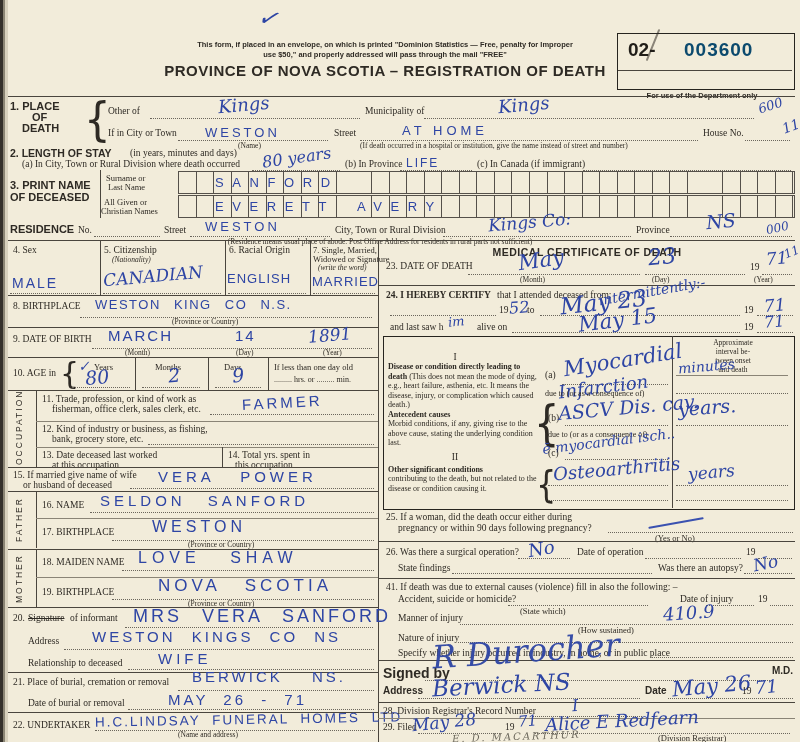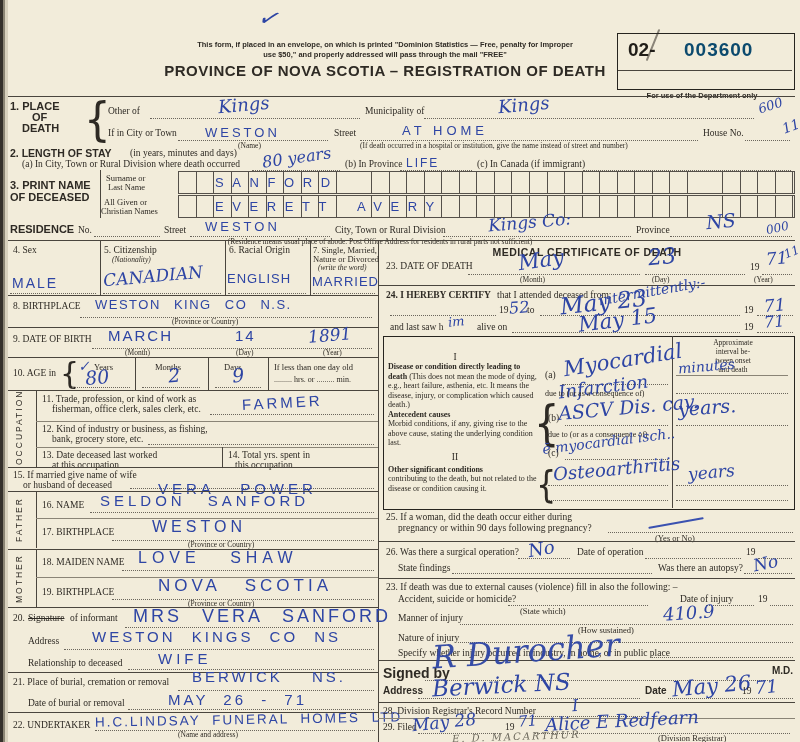--- a/index.html
+++ b/index.html
@@ -124,21 +124,21 @@
   <span class="H" style="left:12px;top:275px;font-size:14px">MALE</span>
   <i class="dot" style="left:10px;top:292px;width:86px"></i>
   <span class="L" style="left:104px;top:245px">5. Citizenship</span>
   <span class="L tiny it" style="left:112px;top:255px">(Nationality)</span>
   <span class="C" style="left:103px;top:266px;font-size:17px">CANADIAN</span>
   <i class="dot" style="left:103px;top:292px;width:118px"></i>
   <span class="L" style="left:229px;top:245px">6. Racial Origin</span>
   <span class="H" style="left:227px;top:271px;font-size:13px;letter-spacing:1px">ENGLISH</span>
   <i class="dot" style="left:228px;top:292px;width:78px"></i>
   <span class="L" style="left:313px;top:245px;font-size:8.5px">7. Single, Married,</span>
-  <span class="L" style="left:313px;top:254px;font-size:8.5px">Nature or Divorced</span>
+  <span class="L" style="left:313px;top:254px;font-size:8.5px">Widowed or Signature</span>
   <span class="L tiny it" style="left:318px;top:263px">(write the word)</span>
   <span class="H" style="left:312px;top:274px;font-size:13px;letter-spacing:1px">MARRIED</span>
   <i class="dot" style="left:313px;top:292px;width:62px"></i>
   <i class="hl" style="left:8px;top:295px;width:370px"></i>
 
   <span class="L" style="left:13px;top:301px">8. BIRTHPLACE</span>
   <i class="dot" style="left:80px;top:316px;width:292px"></i>
   <span class="H" style="left:95px;top:297px;font-size:13px;letter-spacing:1.5px;word-spacing:8px">WESTON KING CO N.S.</span>
   <span class="L tiny" style="left:172px;top:317px">(Province or Country)</span>
   <i class="hl" style="left:8px;top:327px;width:370px"></i>
@@ -187,21 +187,21 @@
   <i class="dot" style="left:122px;top:466px;width:96px"></i>
   <i class="vl" style="left:222px;top:447px;height:20px"></i>
   <span class="L" style="left:228px;top:450px">14. Total yrs. spent in</span>
   <span class="L" style="left:235px;top:460px">this occupation</span>
   <i class="dot" style="left:295px;top:466px;width:80px"></i>
   <i class="hl" style="left:8px;top:467px;width:370px"></i>
 
   <span class="L" style="left:13px;top:470px">15. If married give name of wife</span>
   <span class="L" style="left:23px;top:480px">or husband of deceased</span>
   <i class="dot" style="left:130px;top:487px;width:244px"></i>
-  <span class="H" style="left:158px;top:480px;font-size:15px;letter-spacing:4px;word-spacing:18px">VERA POWER</span>
+  <span class="H" style="left:158px;top:468px;font-size:15px;letter-spacing:4px;word-spacing:18px">VERA POWER</span>
   <i class="hl" style="left:8px;top:491px;width:370px"></i>
 
   <i class="vl" style="left:36px;top:491px;height:57px"></i>
   <span class="vert" style="left:14px;top:494px;height:52px">FATHER</span>
   <span class="L" style="left:42px;top:500px">16. NAME</span>
   <i class="dot" style="left:90px;top:511px;width:284px"></i>
   <span class="H" style="left:100px;top:492px;font-size:15px;letter-spacing:4px;word-spacing:14px">SELDON SANFORD</span>
   <i class="hll" style="left:36px;top:518px;width:342px"></i>
   <span class="L" style="left:42px;top:527px">17. BIRTHPLACE</span>
   <i class="dot" style="left:112px;top:539px;width:262px"></i>
@@ -338,21 +338,21 @@
   <i class="dot" style="left:645px;top:557px;width:96px"></i>
   <span class="L" style="left:746px;top:547px">19</span>
   <i class="dot" style="left:758px;top:557px;width:34px"></i>
   <span class="L" style="left:398px;top:563px">State findings</span>
   <i class="dot" style="left:452px;top:572px;width:200px"></i>
   <span class="L" style="left:658px;top:563px">Was there an autopsy?</span>
   <i class="dot" style="left:744px;top:572px;width:48px"></i>
   <span class="C" style="left:753px;top:553px;font-size:17px;transform:rotate(-12deg)">No</span>
   <i class="hl" style="left:378px;top:578px;width:417px"></i>
 
-  <span class="L" style="left:386px;top:582px">23. If death was due to external causes (violence) fill in also the following: –</span>
+  <span class="L" style="left:386px;top:582px">41. If death was due to external causes (violence) fill in also the following: –</span>
   <span class="L" style="left:398px;top:594px">Accident, suicide or homicide?</span>
   <i class="dot" style="left:508px;top:604px;width:140px"></i>
   <span class="L tiny" style="left:520px;top:606px;font-size:8.5px">(State which)</span>
   <span class="L" style="left:680px;top:594px">Date of injury</span>
   <i class="dot" style="left:706px;top:604px;width:48px"></i>
   <span class="L" style="left:758px;top:594px">19</span>
   <i class="dot" style="left:770px;top:604px;width:23px"></i>
   <span class="L" style="left:398px;top:613px">Manner of injury</span>
   <i class="dot" style="left:460px;top:623px;width:333px"></i>
   <span class="L tiny" style="left:578px;top:625px;font-size:8.5px">(How sustained)</span>

